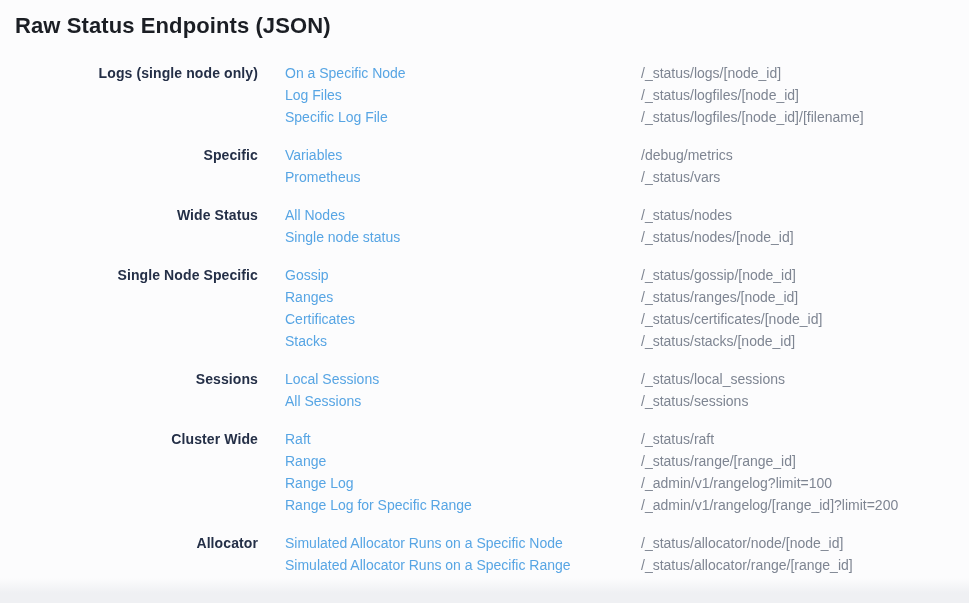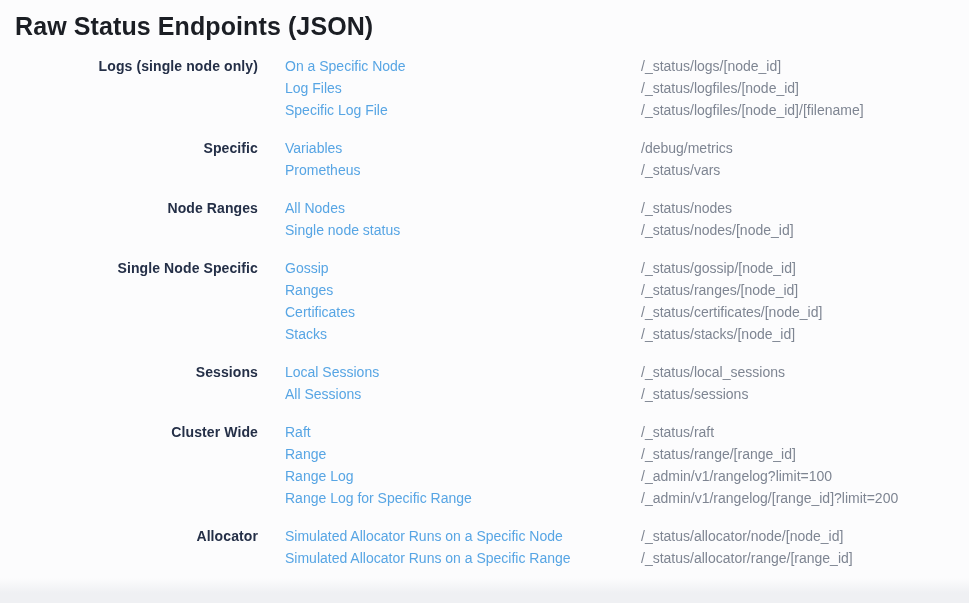--- a/index.html
+++ b/index.html
@@ -23,28 +23,28 @@
     padding: 13px 0 0 15px;
   }
   .footer-strip {
     position: absolute;
     left: 0; bottom: 0;
     width: 969px;
     height: 25px;
     background: linear-gradient(to bottom, var(--background, #fcfcfd), var(--footer, #eff0f3) 60%);
   }
   h1.title {
-    font-size: 25px;
+    font-size: 22px;
     line-height: 26px;
     font-weight: 700;
     letter-spacing: 0.1px;
     color: var(--title, #1b1e24);
   }
   .endpoint-table {
-    margin-top: 16px;
+    margin-top: 23px;
   }
   .section {
     margin-bottom: 16px;
   }
   .row {
     display: grid;
     grid-template-columns: 243px 329px 1fr;
     column-gap: 27px;
     height: 22px;
     line-height: 22px;
@@ -102,21 +102,21 @@
             <span class="path">/debug/metrics</span>
           </div>
           <div class="row">
             <span class="cat"></span>
             <a class="link" href="#">Prometheus</a>
             <span class="path">/_status/vars</span>
           </div>
         </div>
         <div class="section">
           <div class="row">
-            <span class="cat">Node Ranges</span>
+            <span class="cat">Wide Status</span>
             <a class="link" href="#">All Nodes</a>
             <span class="path">/_status/nodes</span>
           </div>
           <div class="row">
             <span class="cat"></span>
             <a class="link" href="#">Single node status</a>
             <span class="path">/_status/nodes/[node_id]</span>
           </div>
         </div>
         <div class="section">

